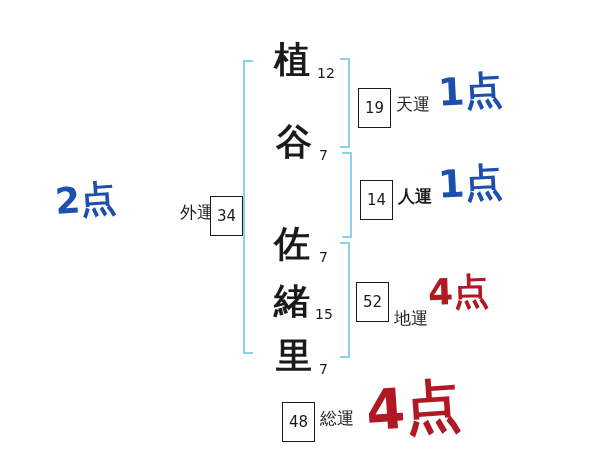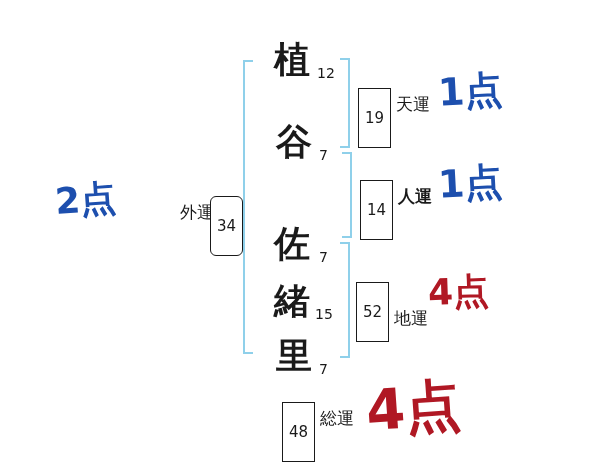--- a/index.html
+++ b/index.html
@@ -29,21 +29,21 @@
   .strokes {
     position: absolute;
     font-size: 14px;
     color: var(--ink);
     line-height: 1;
   }
   .fortune-box {
     position: absolute;
     border: 1.6px solid var(--ink);
     background: #fff;
-    padding: 20px 6px;
+    padding: 10px 6px;
     font-size: 15px;
     line-height: 18px;
     color: var(--ink);
   }
   .fortune-label {
     position: absolute;
     font-size: 17px;
     color: var(--ink);
     line-height: 1;
   }
@@ -70,21 +70,21 @@
   }
 </style>
 </head>
 <body>
 
 <div class="canvas">
 
   <div class="score blue" style="left:55px; top:182px; font-size:36px; transform:rotate(-4deg);">2点</div>
 
   <div class="fortune-label" style="left:180px; top:204px;">外運</div>
-  <div class="fortune-box" style="left:210px; top:196px;border-radius:6px;">34</div>
+  <div class="fortune-box" style="left:210px; top:196px;">34</div>
 
   <div class="bracket-left" style="left:243px; top:60px; height:294px;"></div>
 
   <div class="kanji" style="left:274px; top:42px;">植</div>
   <div class="strokes" style="left:317px; top:66px;">12</div>
 
   <div class="kanji" style="left:276px; top:124px;">谷</div>
   <div class="strokes" style="left:319px; top:148px;">7</div>
 
   <div class="kanji" style="left:274px; top:226px;">佐</div>

